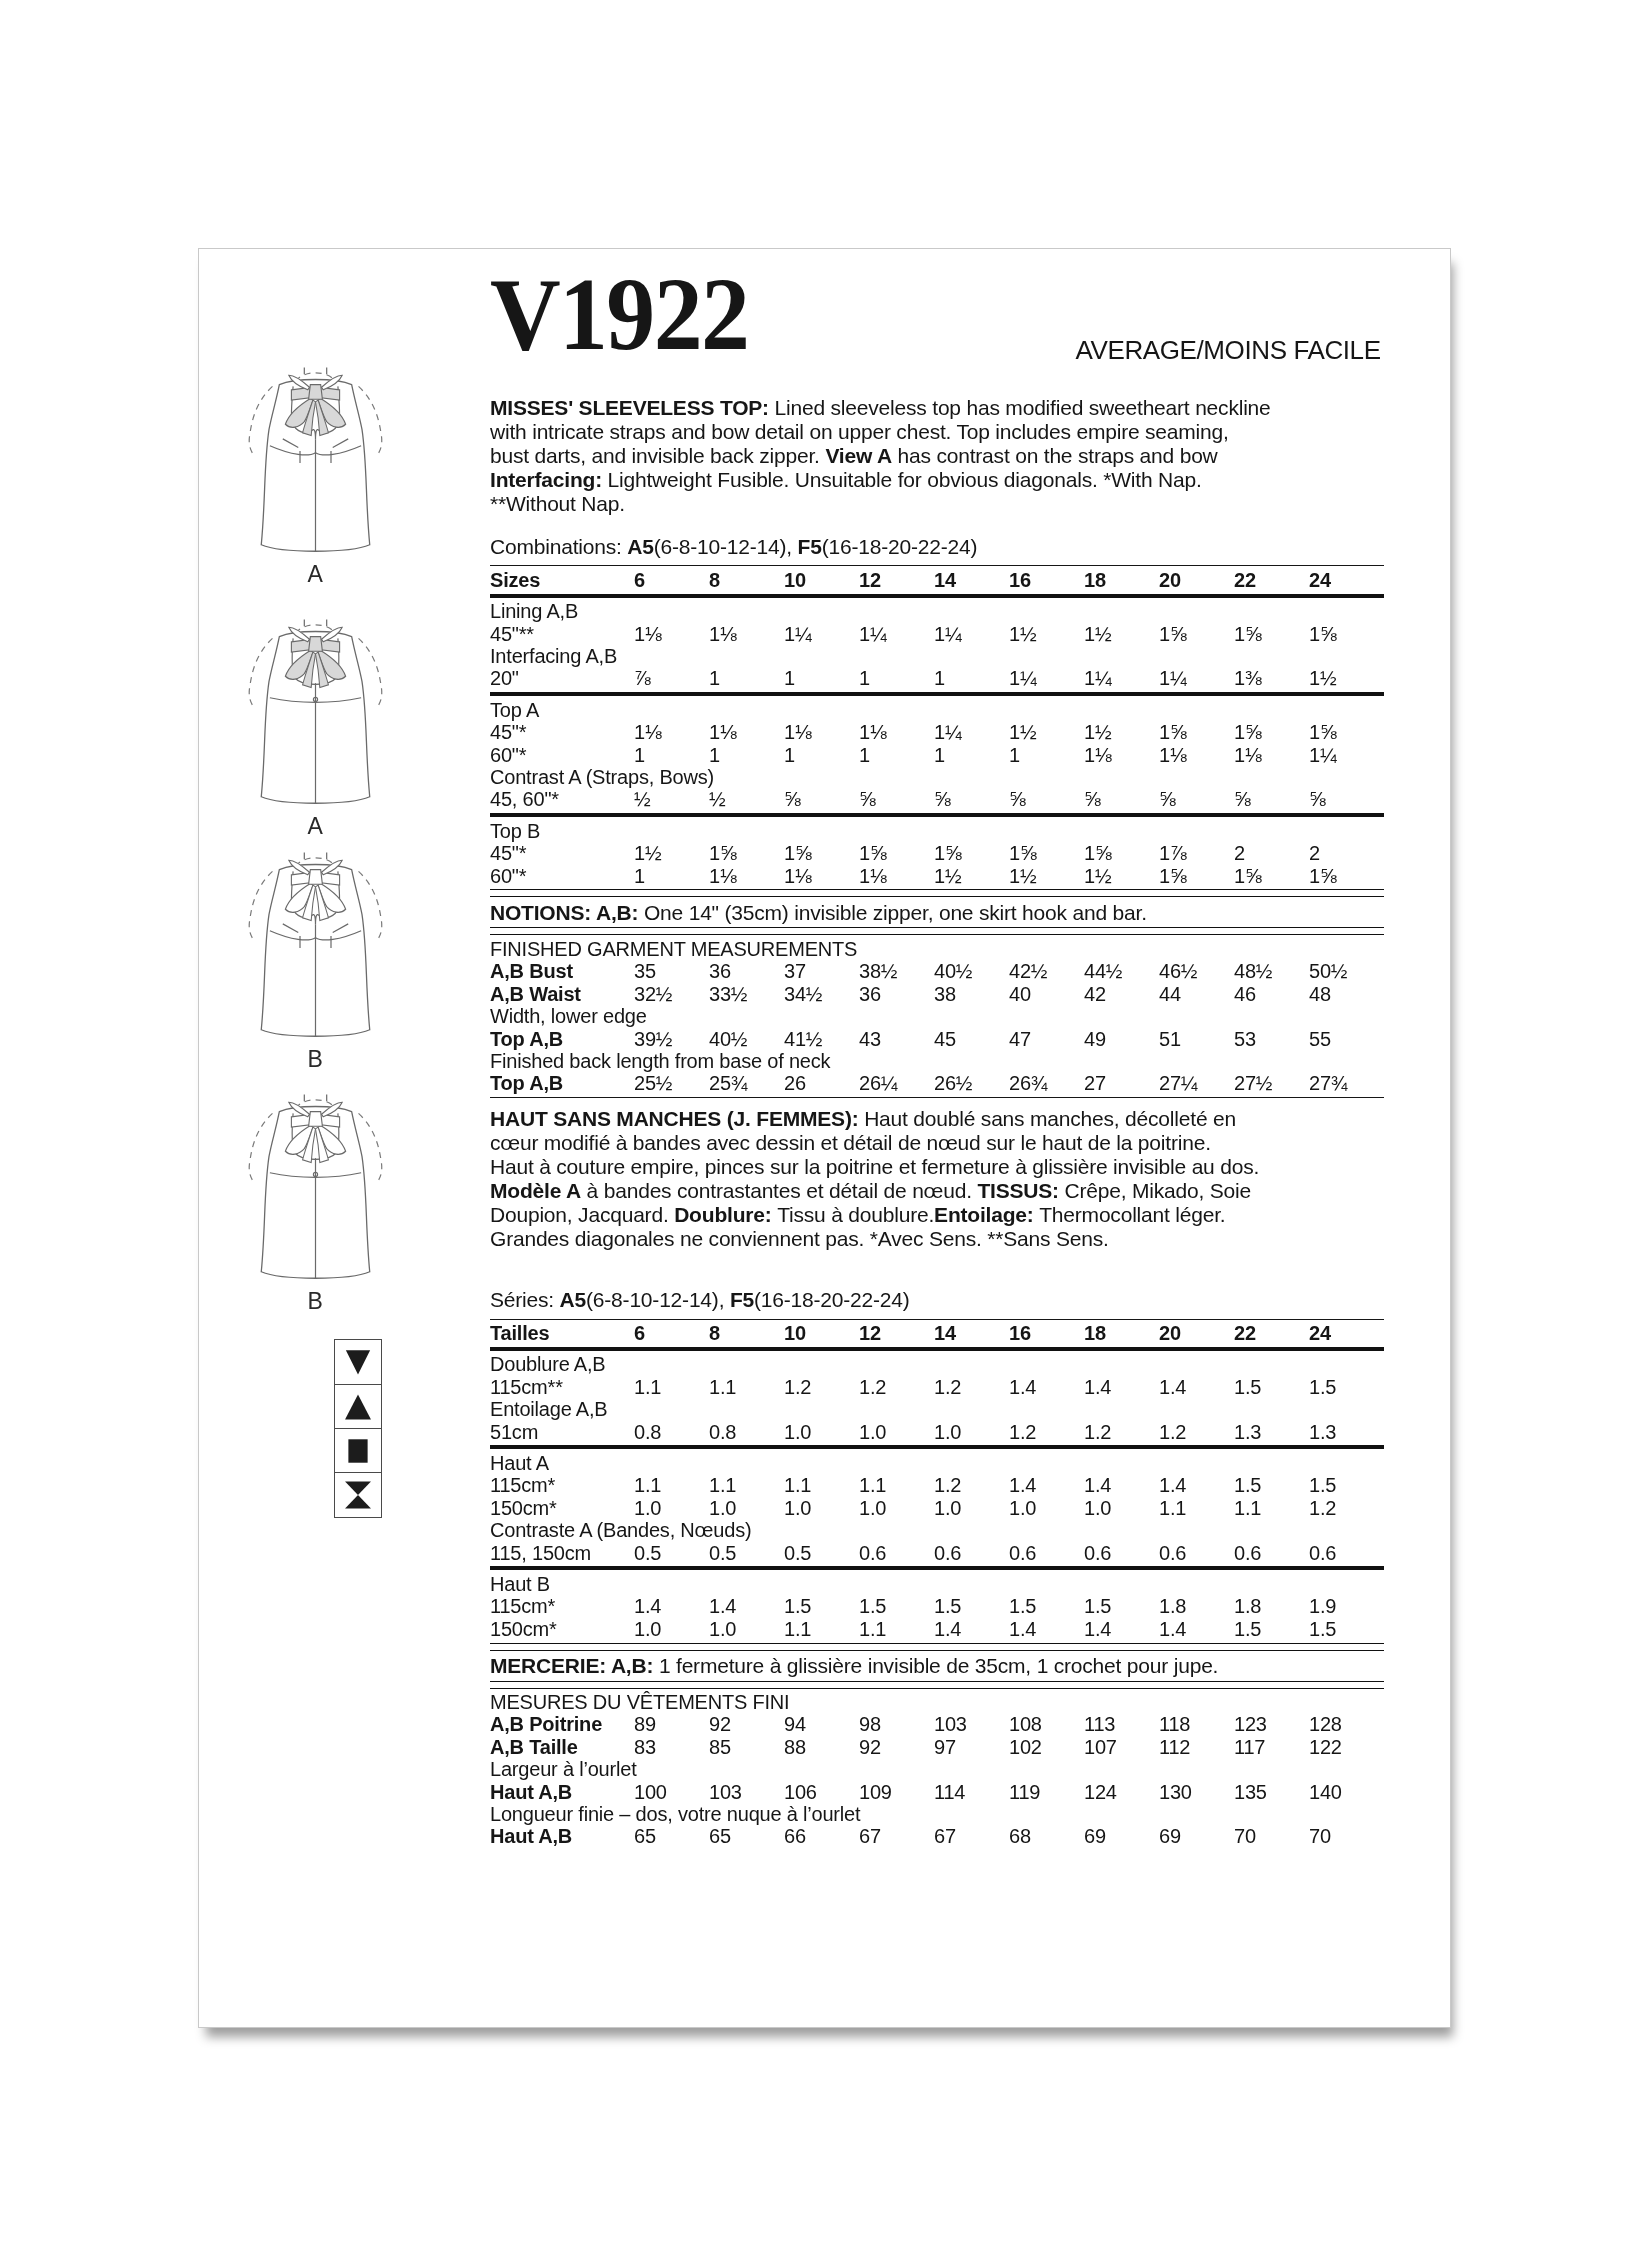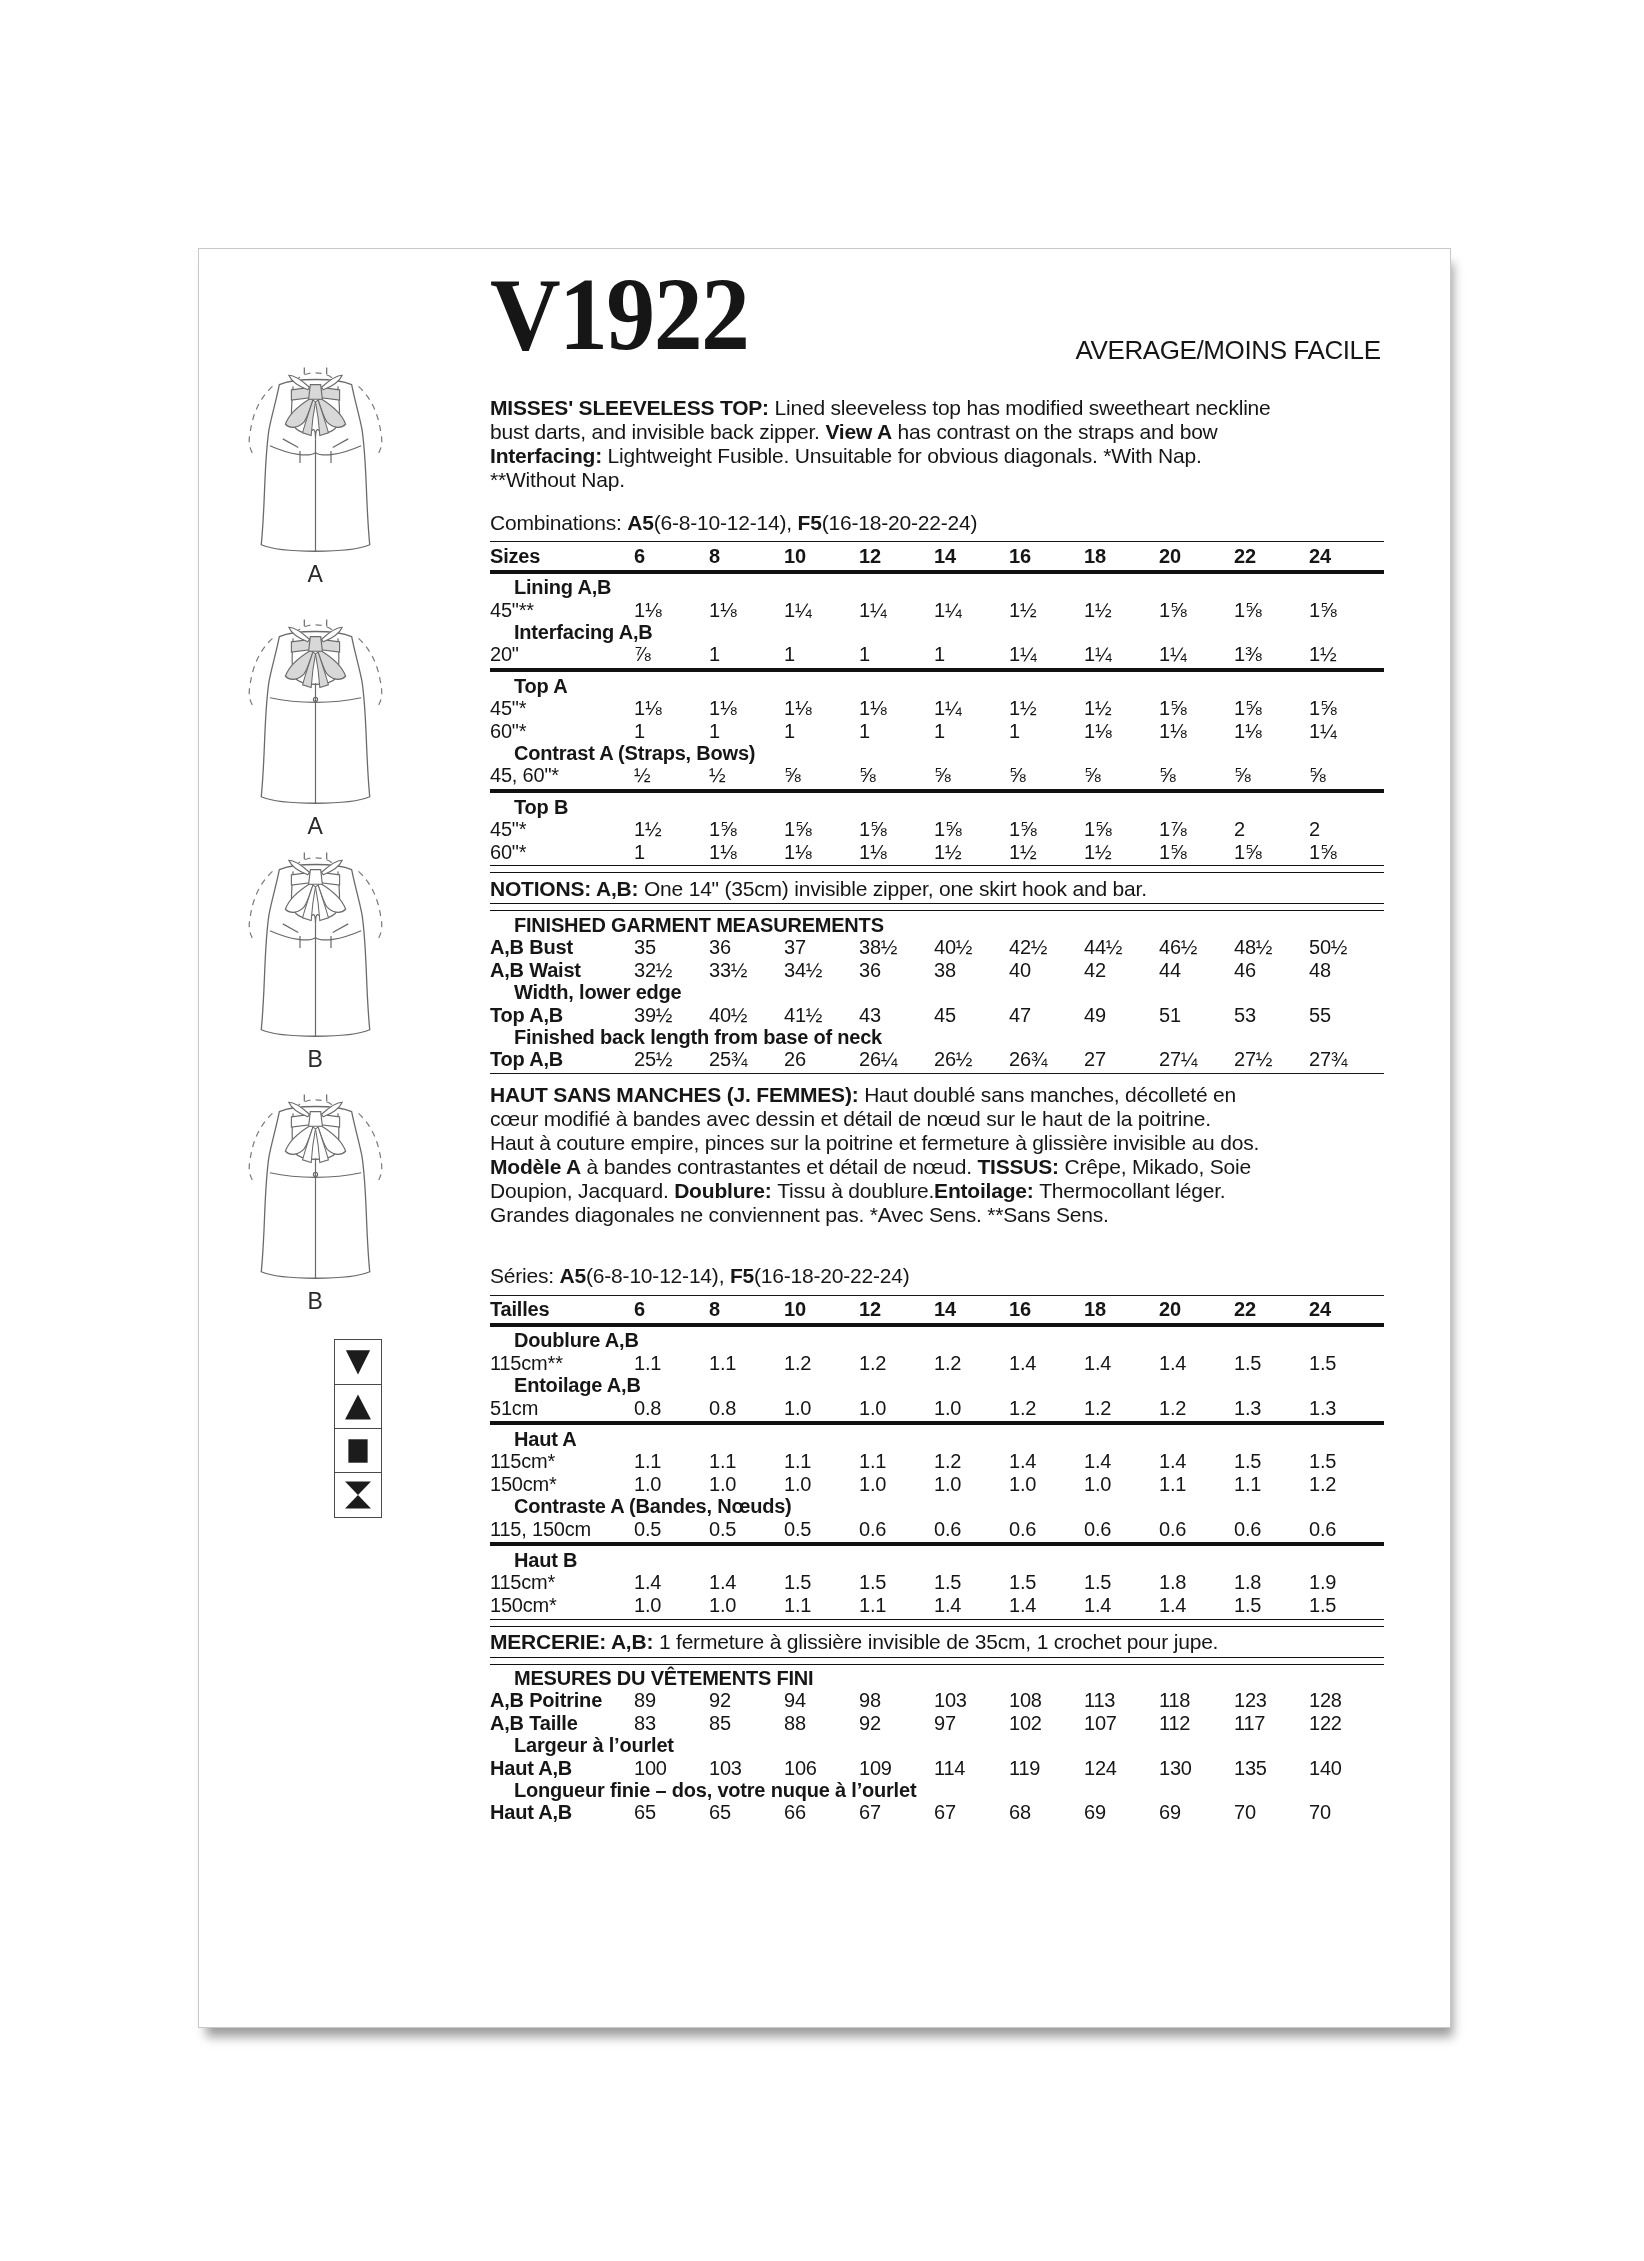--- a/index.html
+++ b/index.html
@@ -26,21 +26,21 @@
   .para .pline{white-space:nowrap;}
   .inline-line{font-size:21px;line-height:24px;letter-spacing:-0.2px;}
   .combi{margin-top:18.6px;}
   .series{margin-top:37px;}
   .b{font-weight:bold;}
   
   .ytable{margin-top:6.8px;}
   .trow{height:22.4px;line-height:22.4px;font-size:20px;letter-spacing:-0.2px;}
   .grid{display:grid;grid-template-columns:144px repeat(10,1fr);}
   .grid .lab{padding-right:17px;}
-  .section{font-weight:bold;margin-left:24px;}
+  .section{font-weight:normal;}
   .note{font-size:21px;height:25px;line-height:25px;}
   .rule{margin:2.5px 0;}
   .rule.thin{border-top:1.7px solid #161616;}
   .rule.thick{border-top:4.2px solid #111;}
   .rule.double{height:6px;border-top:1.7px solid #111;border-bottom:1.7px solid #111;}
   .fr-para{margin-top:8.5px;}
 </style>
 </head>
 <body>
 
@@ -163,20 +163,21 @@
         </div>
       </div>
   </div>
 
   <div class="main-col">
     <div class="pat-title">V1922</div>
     <div class="difficulty">AVERAGE/MOINS FACILE</div>
 
     <div class="para">
         <div class="pline"><span class="b">MISSES' SLEEVELESS TOP: </span><span>Lined sleeveless top has modified sweetheart neckline</span></div>
+        <div class="pline"><span>with intricate straps and bow detail on upper chest. Top includes empire seaming,</span></div>
         <div class="pline"><span>bust darts, and invisible back zipper. </span><span class="b">View A</span><span> has contrast on the straps and bow</span></div>
         <div class="pline"><span class="b">Interfacing: </span><span>Lightweight Fusible. Unsuitable for obvious diagonals. *With Nap.</span></div>
         <div class="pline"><span>**Without Nap.</span></div>
       </div>
 
     <div class="inline-line combi"><span>Combinations: </span><span class="b">A5</span><span>(6-8-10-12-14), </span><span class="b">F5</span><span>(16-18-20-22-24)</span></div>
 
     <div class="ytable">
         <div class="rule thin"></div>
         <div class="trow grid header">

